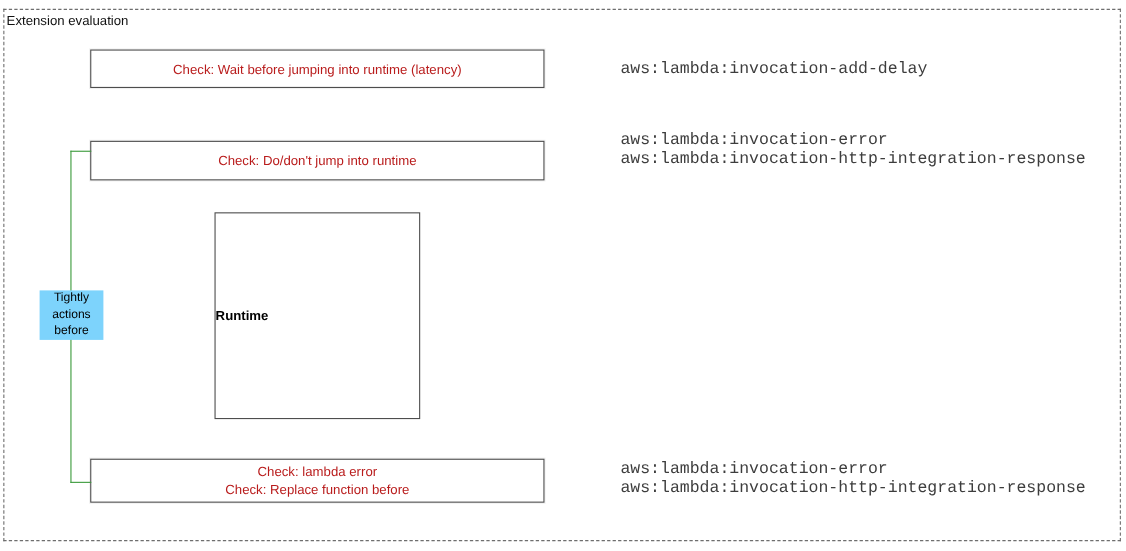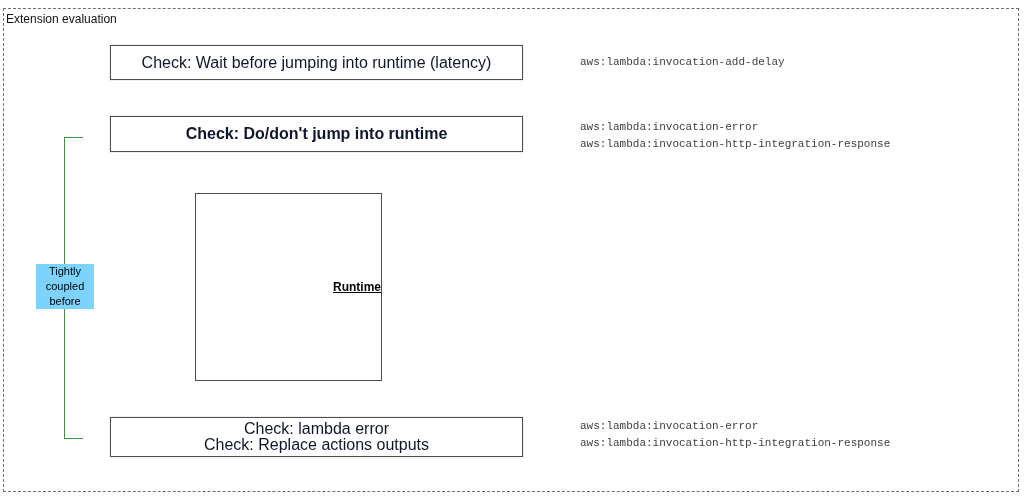--- a/index.html
+++ b/index.html
@@ -37,50 +37,48 @@
     position: absolute;
     left: 82px;
     width: 411px;
     background: #ffffff;
     border: 1px solid #4d4d4d;
     box-shadow: 0 0 0 1px rgba(0,0,0,0.06);
     display: flex;
     flex-direction: column;
     align-items: center;
     justify-content: center;
-    font-size: 16px;
-    color: #0f172a;
+    font-size: 12px;
+    color: #b91c1c;
     text-align: center;
     line-height: 16px;
-    margin-left: 28px;
   }
   .check-box-1 { top: 45px;  height: 33px; }
-  .check-box-2 { top: 116px; height: 34px; font-weight: bold; }
+  .check-box-2 { top: 128px; height: 34px; }
   .check-box-3 { top: 417px; height: 38px; }
   .runtime-box {
     position: absolute;
     left: 195px;
     top: 193px;
     width: 185px;
     height: 186px;
     background: #ffffff;
     border: 1px solid #4d4d4d;
     display: flex;
     align-items: center;
-    justify-content: flex-end;
+    justify-content: flex-start;
     font-size: 12px;
     font-weight: bold;
     color: #000000;
-    text-decoration: underline;
   }
   .annotation {
     position: absolute;
-    left: 580px;
+    left: 564px;
     font-family: "Liberation Mono", "DejaVu Sans Mono", monospace;
-    font-size: 11px;
+    font-size: 15px;
     line-height: 17px;
     color: #3d3d3d;
     white-space: nowrap;
   }
   .annotation-1 { top: 54px; }
   .annotation-2 { top: 119px; }
   .annotation-3 { top: 418px; }
   .connector-bracket {
     position: absolute;
     left: 64px;
@@ -127,27 +125,27 @@
     <div>aws:lambda:invocation-error</div>
     <div>aws:lambda:invocation-http-integration-response</div>
   </div>
 
   <div class="runtime-box">
     <span>Runtime</span>
   </div>
 
   <div class="check-box check-box-3">
     <div>Check: lambda error</div>
-    <div>Check: Replace actions outputs</div>
+    <div>Check: Replace function before</div>
   </div>
   <div class="annotation annotation-3">
     <div>aws:lambda:invocation-error</div>
     <div>aws:lambda:invocation-http-integration-response</div>
   </div>
 
   <div class="connector-bracket" style="border-color: rgb(58, 154, 58);"></div>
   <div class="connector-label">
     <div>Tightly</div>
-    <div>coupled</div>
+    <div>actions</div>
     <div>before</div>
   </div>
 
 </div>
 
 </body></html>

